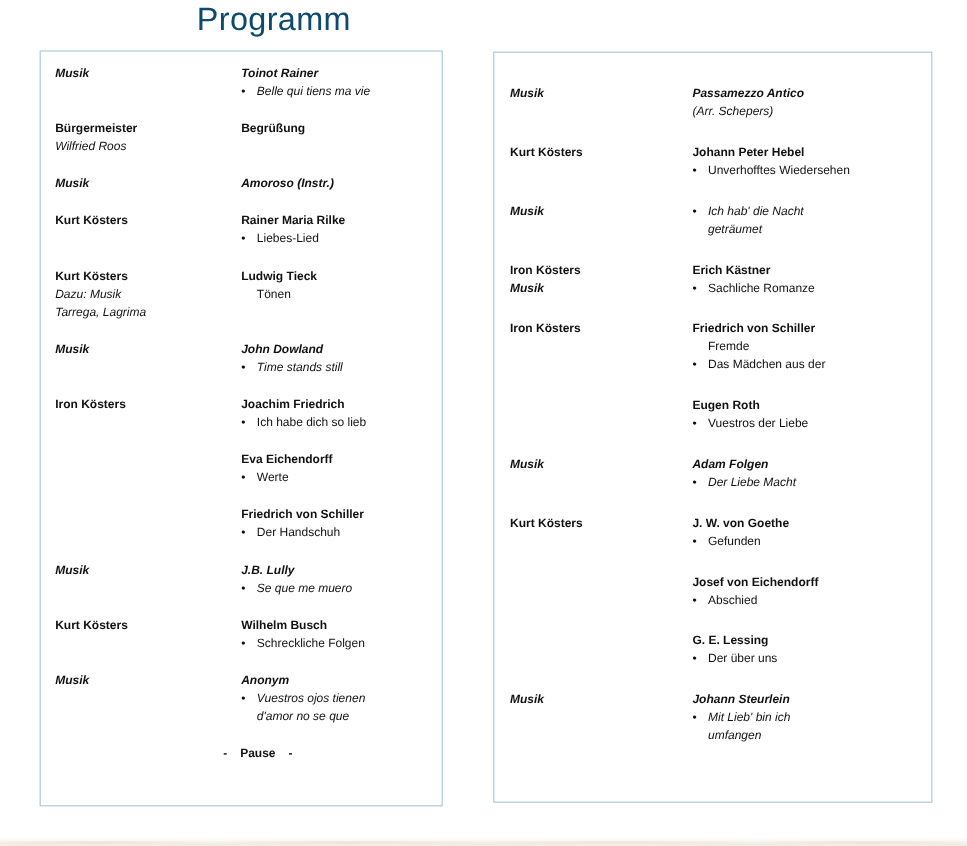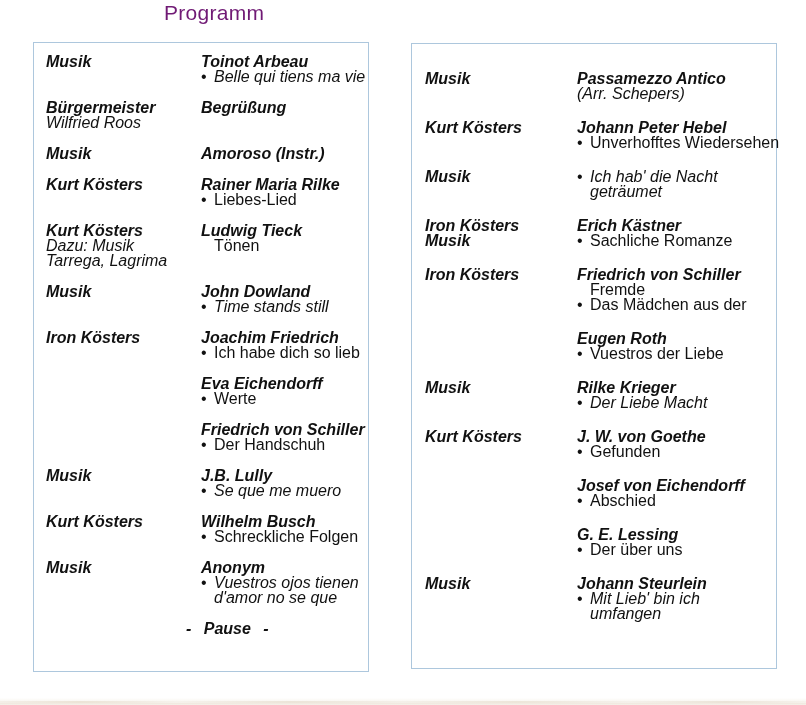--- a/index.html
+++ b/index.html
@@ -3,35 +3,35 @@
 <meta charset="utf-8">
 <style>
   html,body{margin:0;padding:0;}
   body{
     width:806px;height:705px;position:relative;background:#ffffff;
     font-family:"Liberation Sans","DejaVu Sans",sans-serif;color:#111111;
     overflow:hidden;
   }
   .title{
     position:absolute;left:164px;top:1px;margin:0;
-    font-size:21px;font-weight:400;color:#701a75;letter-spacing:0.3px;
+    font-size:27px;font-weight:400;color:#0c4a6e;letter-spacing:0.3px;
   }
   .panel{
     position:absolute;border:1px solid #adc7dd;box-sizing:border-box;background:#ffffff;
   }
   .panel-left{left:33px;top:42px;width:336px;height:630px;padding:11px 5px 0 12px;}
   .panel-right{left:411px;top:43px;width:366px;height:626px;padding:27px 5px 0 13px;}
   .row{display:flex;align-items:flex-start;margin-bottom:16px;}
   .panel-right .row{margin-bottom:19px;}
-  .col{font-size:16px;line-height:15px;}
+  .col{font-size:10px;line-height:15px;}
   .speaker{width:155px;flex-shrink:0;}
   .panel-right .speaker{width:152px;}
   .content{flex:1;min-width:0;}
   .line{white-space:nowrap;}
-  .s-b{font-weight:700;font-style:italic;}
+  .s-b{font-weight:700;}
   .s-bi{font-weight:700;font-style:italic;}
   .s-i{font-style:italic;}
   .s-n{font-weight:400;font-style:normal;}
   .bullet{display:inline-block;width:13px;font-style:normal;}
   .line.indent{padding-left:13px;}
   .row.pause .content{margin-left:-15px;word-spacing:8px;}
   .photo-strip{
     position:absolute;left:0;bottom:0;width:806px;height:7px;
     background:linear-gradient(to bottom,#ffffff 0%,#f9f6f1 45%,#f0e9df 75%,#f5f1ea 100%);
   }
@@ -46,21 +46,21 @@
 <body style="color: rgb(17, 17, 17);">
 
 <div class="page">
   <h1 class="title">Programm</h1>
   <section class="panel panel-left" style="border-color: rgb(173, 199, 221);">
       <div class="row">
         <div class="col speaker">
           <div class="line s-bi"><span>Musik</span></div>
         </div>
         <div class="col content">
-          <div class="line s-bi"><span>Toinot Arbeau</span></div>
+          <div class="line s-bi"><span>Toinot Rainer</span></div>
           <div class="line s-i"><span class="bullet">•</span><span>Belle qui tiens ma vie</span></div>
         </div>
       </div>
       <div class="row">
         <div class="col speaker">
           <div class="line s-b"><span>Bürgermeister</span></div>
           <div class="line s-i"><span>Wilfried Roos</span></div>
         </div>
         <div class="col content">
           <div class="line s-b"><span>Begrüßung</span></div>
@@ -214,21 +214,21 @@
         <div class="col content">
           <div class="line s-b"><span>Eugen Roth</span></div>
           <div class="line s-n"><span class="bullet">•</span><span>Vuestros der Liebe</span></div>
         </div>
       </div>
       <div class="row">
         <div class="col speaker">
           <div class="line s-bi"><span>Musik</span></div>
         </div>
         <div class="col content">
-          <div class="line s-bi"><span>Rilke Krieger</span></div>
+          <div class="line s-bi"><span>Adam Folgen</span></div>
           <div class="line s-i"><span class="bullet">•</span><span>Der Liebe Macht</span></div>
         </div>
       </div>
       <div class="row">
         <div class="col speaker">
           <div class="line s-b"><span>Kurt Kösters</span></div>
         </div>
         <div class="col content">
           <div class="line s-b"><span>J. W. von Goethe</span></div>
           <div class="line s-n"><span class="bullet">•</span><span>Gefunden</span></div>

